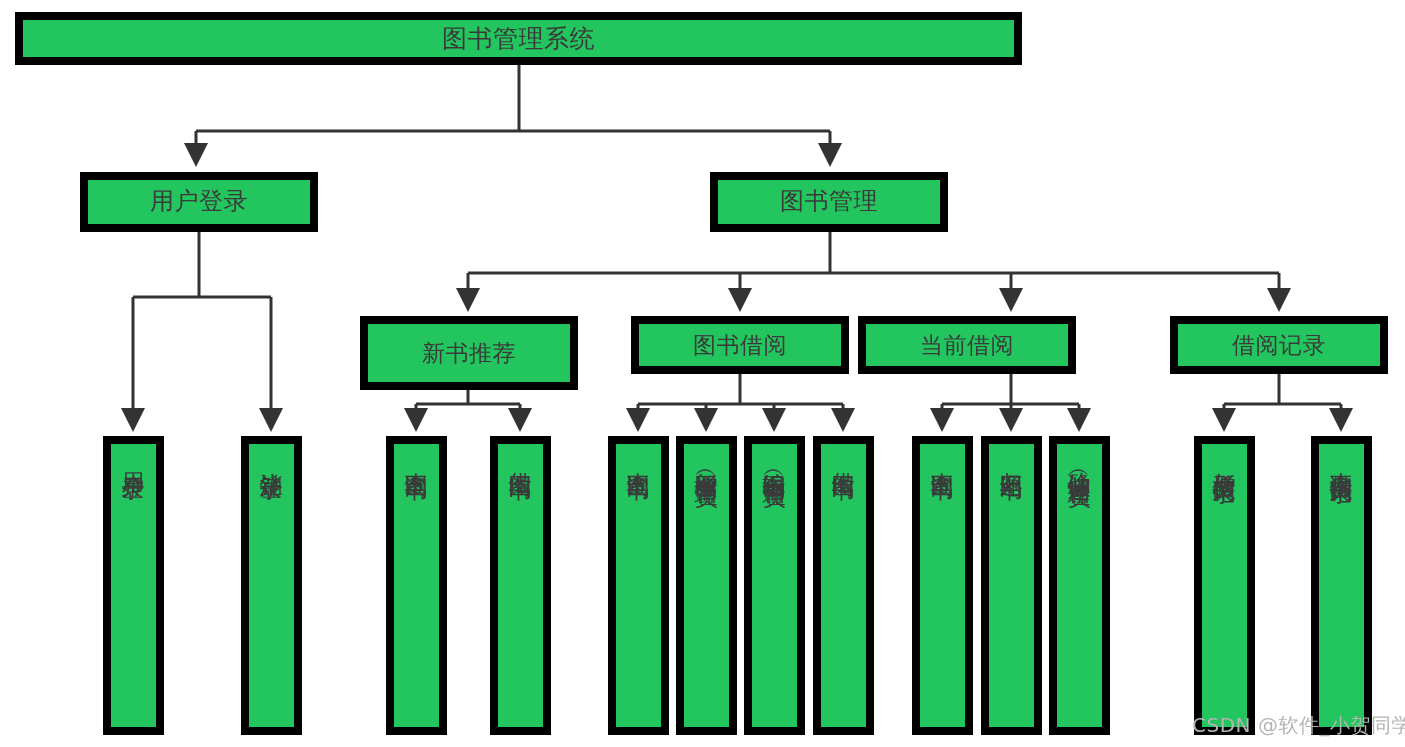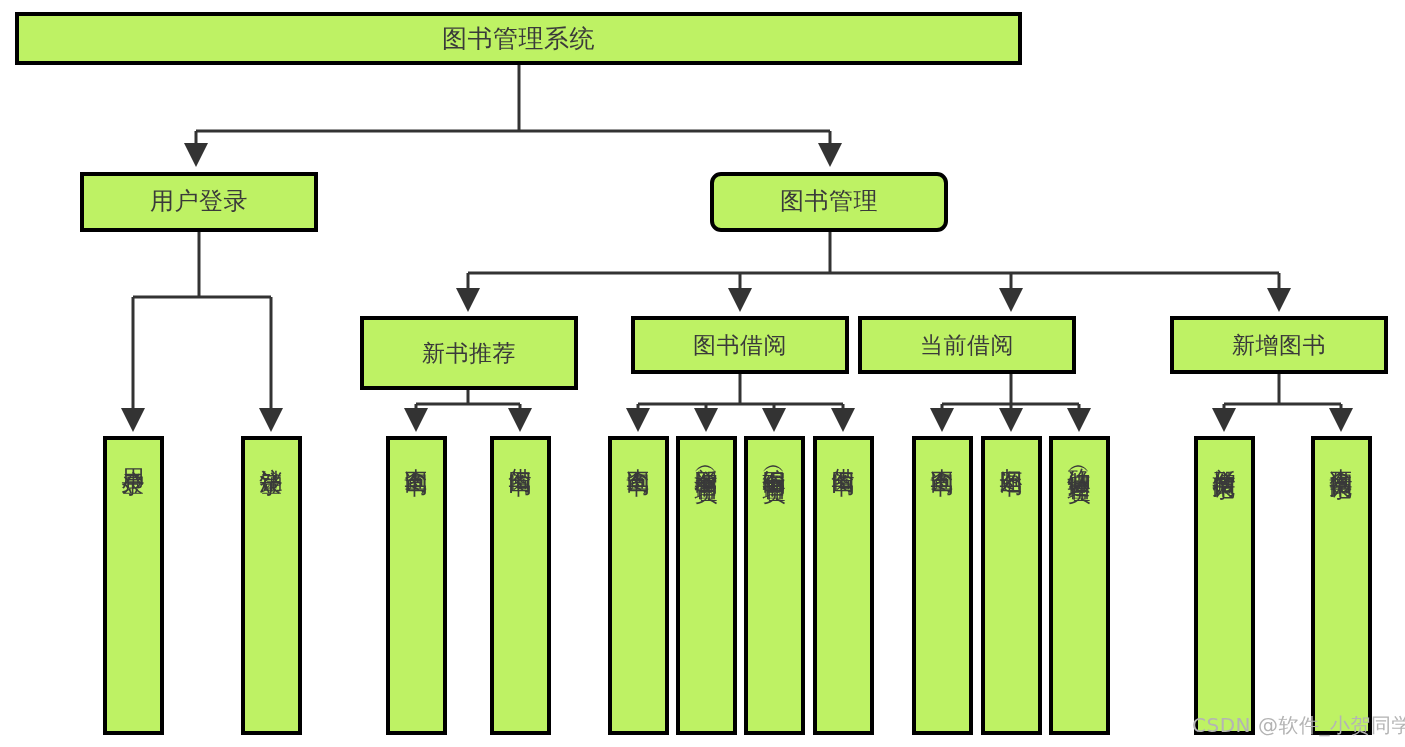--- a/index.html
+++ b/index.html
@@ -20,22 +20,22 @@
   #wires {
     position: absolute;
     left: 0; top: 0;
     width: 1405px;
     height: 747px;
     pointer-events: none;
   }
   .node {
     position: absolute;
     box-sizing: border-box;
-    background: #bef264;
-    border: 4px solid #000000;
+    background: #22c55e;
+    border: 8px solid #000000;
     display: flex;
     align-items: center;
     justify-content: center;
     color: #333333;
     z-index: 2;
   }
   .node .label {
     text-align: center;
     line-height: 1.08;
     letter-spacing: 0.5px;
@@ -120,35 +120,35 @@
     </g>
   </svg>
 
   <div class="node root" style="left:15px; top:12px; width:1007px; height:53px;">
     <span class="label">图书管理系统</span>
   </div>
 
   <div class="node lvl1" style="left:80px; top:172px; width:238px; height:60px;">
     <span class="label">用户登录</span>
   </div>
-  <div class="node lvl1" style="left:710px; top:172px; width:238px; height:60px;border-radius:11px;">
+  <div class="node lvl1" style="left:710px; top:172px; width:238px; height:60px;">
     <span class="label">图书管理</span>
   </div>
 
   <div class="node lvl2" style="left:360px; top:316px; width:218px; height:74px;">
     <span class="label">新书推荐</span>
   </div>
   <div class="node lvl2" style="left:631px; top:316px; width:218px; height:58px;">
     <span class="label">图书借阅</span>
   </div>
   <div class="node lvl2" style="left:858px; top:316px; width:218px; height:58px;">
     <span class="label">当前借阅</span>
   </div>
   <div class="node lvl2" style="left:1170px; top:316px; width:218px; height:58px;">
-    <span class="label">新增图书</span>
+    <span class="label">借阅记录</span>
   </div>
 
   <div class="node leaf" style="left:103px; top:436px; width:61px; height:299px;">
     <span class="label">用户登录</span>
   </div>
   <div class="node leaf" style="left:241px; top:436px; width:61px; height:299px;">
     <span class="label">注销登录</span>
   </div>
 
   <div class="node leaf" style="left:386px; top:436px; width:61px; height:299px;">

